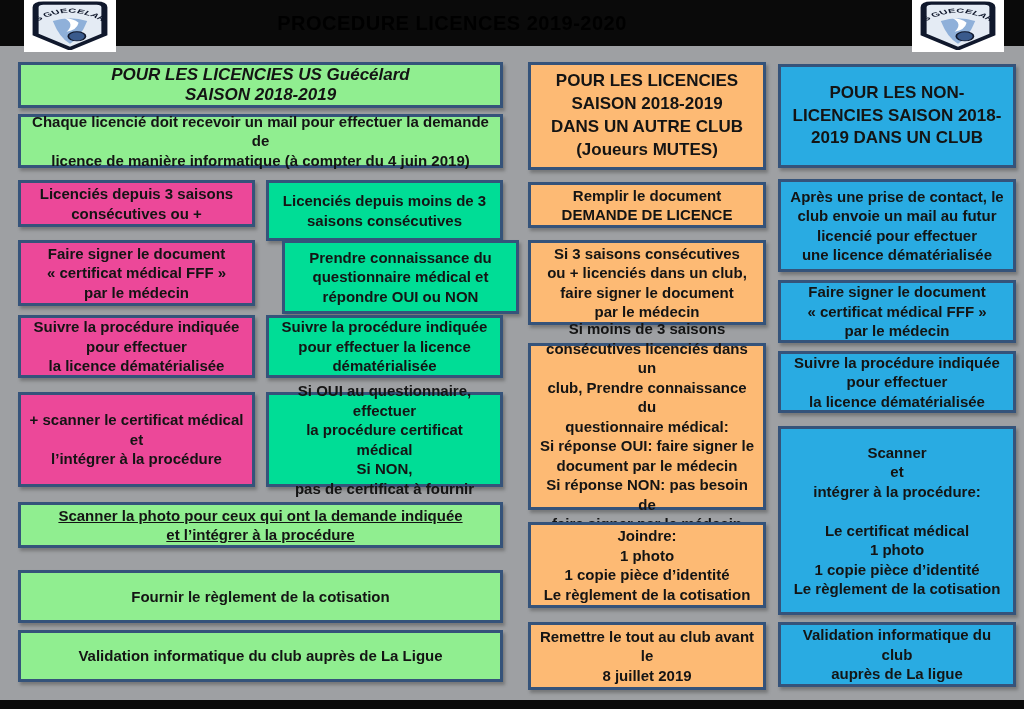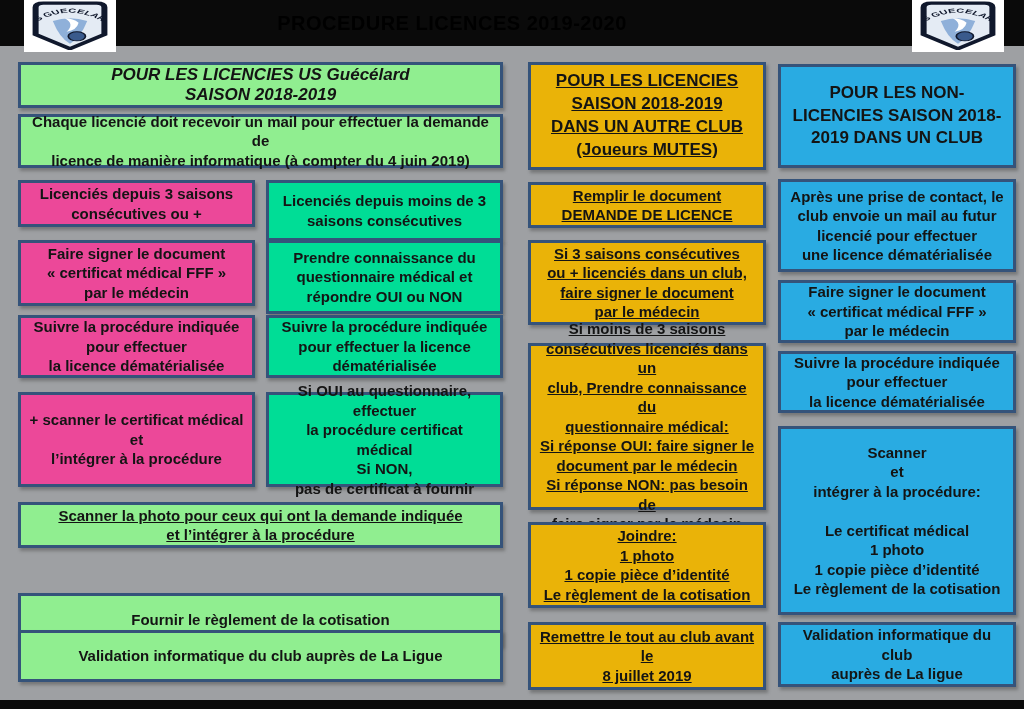--- a/index.html
+++ b/index.html
@@ -25,36 +25,36 @@
     position:absolute;box-sizing:border-box;border:3px solid #35537a;
     display:flex;align-items:center;justify-content:center;
     text-align:center;font-weight:bold;color:#141414;
     white-space:pre-line;line-height:1.3;font-size:15px;padding:2px 8px;
     box-shadow:2px 3px 3px rgba(70,70,70,.45);
   }
   .hdr{font-size:17px;line-height:1.35;}
   .c-lg{background:#90ee90;}   
   .c-gr{background:#ec4899;}   
   .c-sp{background:#00dd96;}   
-  .c-yl{background:#eab308;text-decoration:underline;}   
+  .c-yl{background:#fdba74;}   
   .c-bl{background:#29abe2;}   
 
   
   .b-us-header{left:18px;top:62px;width:485px;height:46px;line-height:1.2;font-style:italic;}
   .b-us-intro {left:18px;top:114px;width:485px;height:54px;}
   .b-us-l1{left:18px;top:180px;width:237px;height:47px;}
   .b-us-l2{left:18px;top:240px;width:237px;height:66px;}
   .b-us-l3{left:18px;top:315px;width:237px;height:63px;}
   .b-us-l4{left:18px;top:392px;width:237px;height:95px;}
   .b-us-r1{left:266px;top:180px;width:237px;height:61px;}
-  .b-us-r2{left:266px;top:240px;width:237px;height:74px;}
+  .b-us-r2{left:282px;top:240px;width:237px;height:74px;}
   .b-us-r3{left:266px;top:315px;width:237px;height:63px;}
   .b-us-r4{left:266px;top:392px;width:237px;height:95px;}
   .b-us-f1{left:18px;top:502px;width:485px;height:46px;text-decoration:underline;}
-  .b-us-f2{left:18px;top:593px;width:485px;height:53px;}
+  .b-us-f2{left:18px;top:570px;width:485px;height:53px;}
   .b-us-f3{left:18px;top:630px;width:485px;height:52px;}
 
   
   .b-mu-header{left:528px;top:62px;width:238px;height:108px;}
   .b-mu-1{left:528px;top:182px;width:238px;height:46px;}
   .b-mu-2{left:528px;top:240px;width:238px;height:85px;}
   .b-mu-3{left:528px;top:343px;width:238px;height:167px;}
   .b-mu-4{left:528px;top:522px;width:238px;height:86px;}
   .b-mu-5{left:528px;top:622px;width:238px;height:68px;}
 

